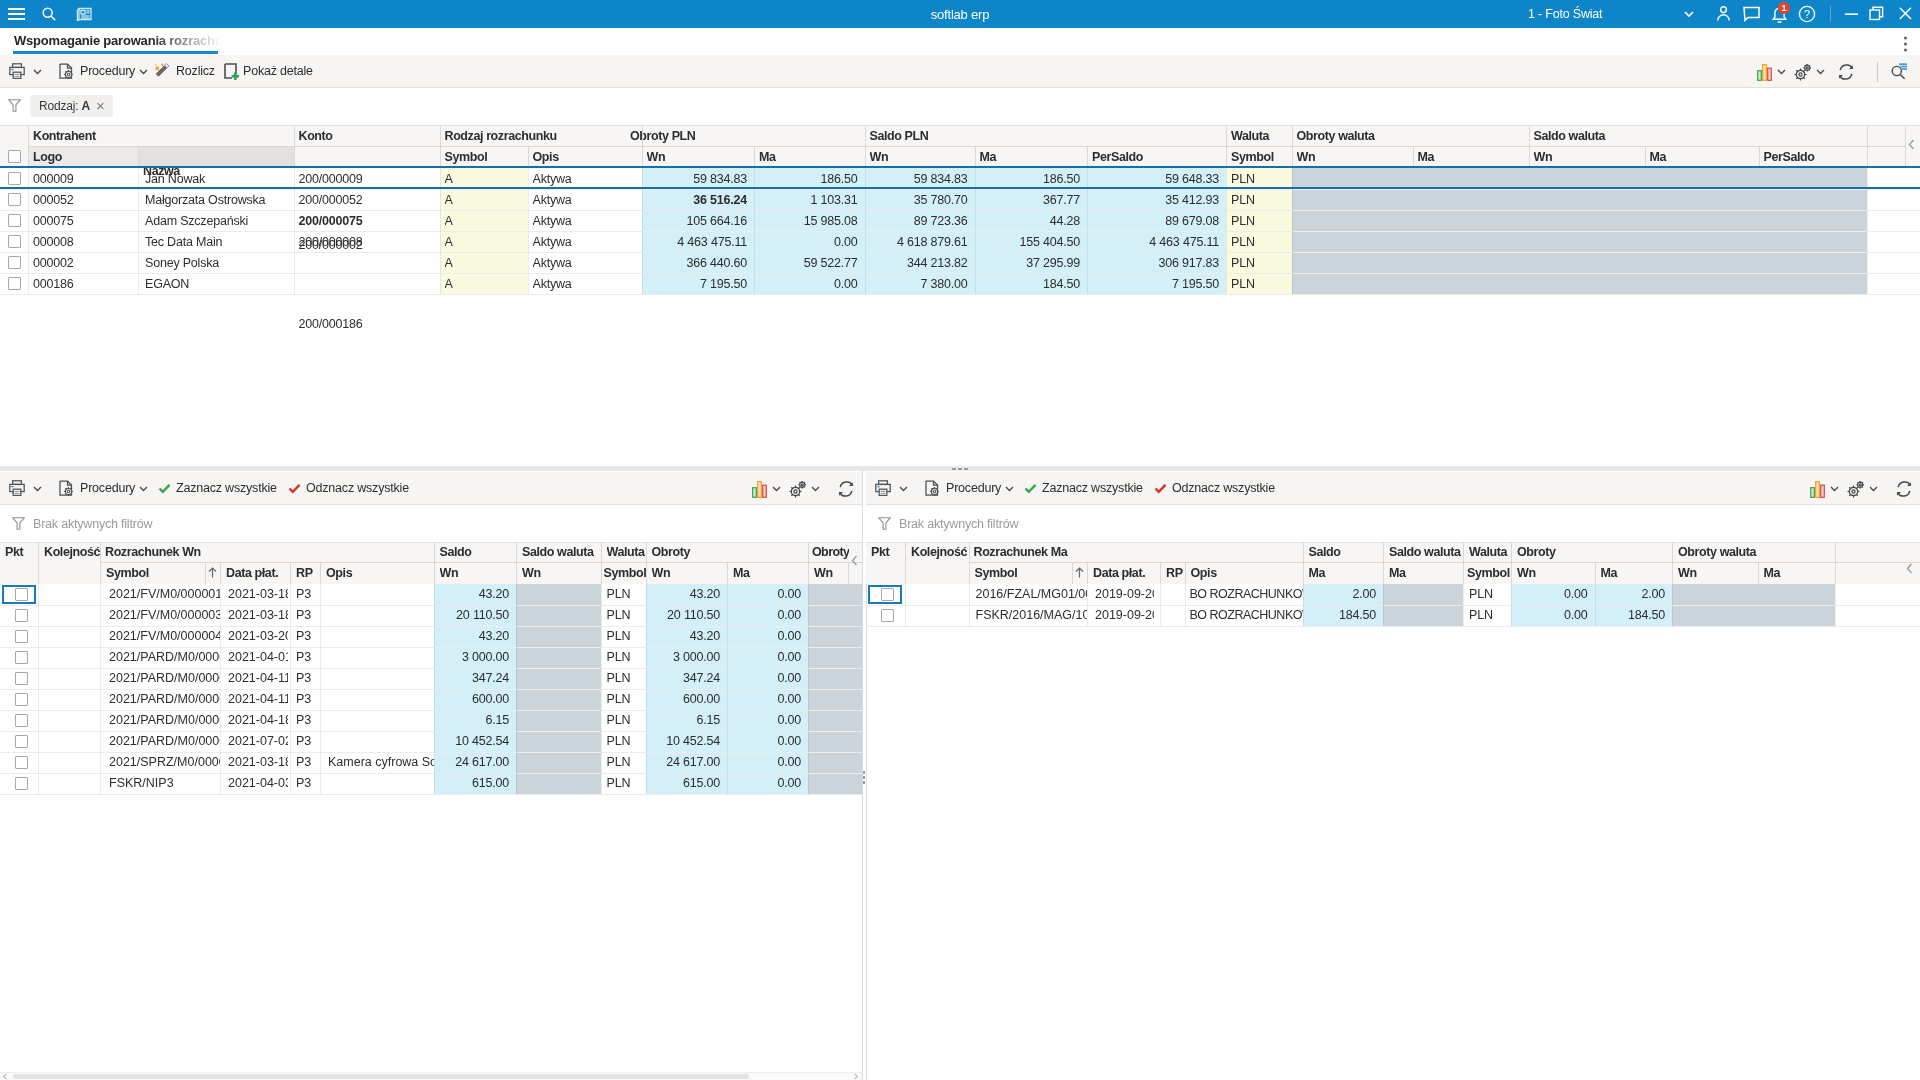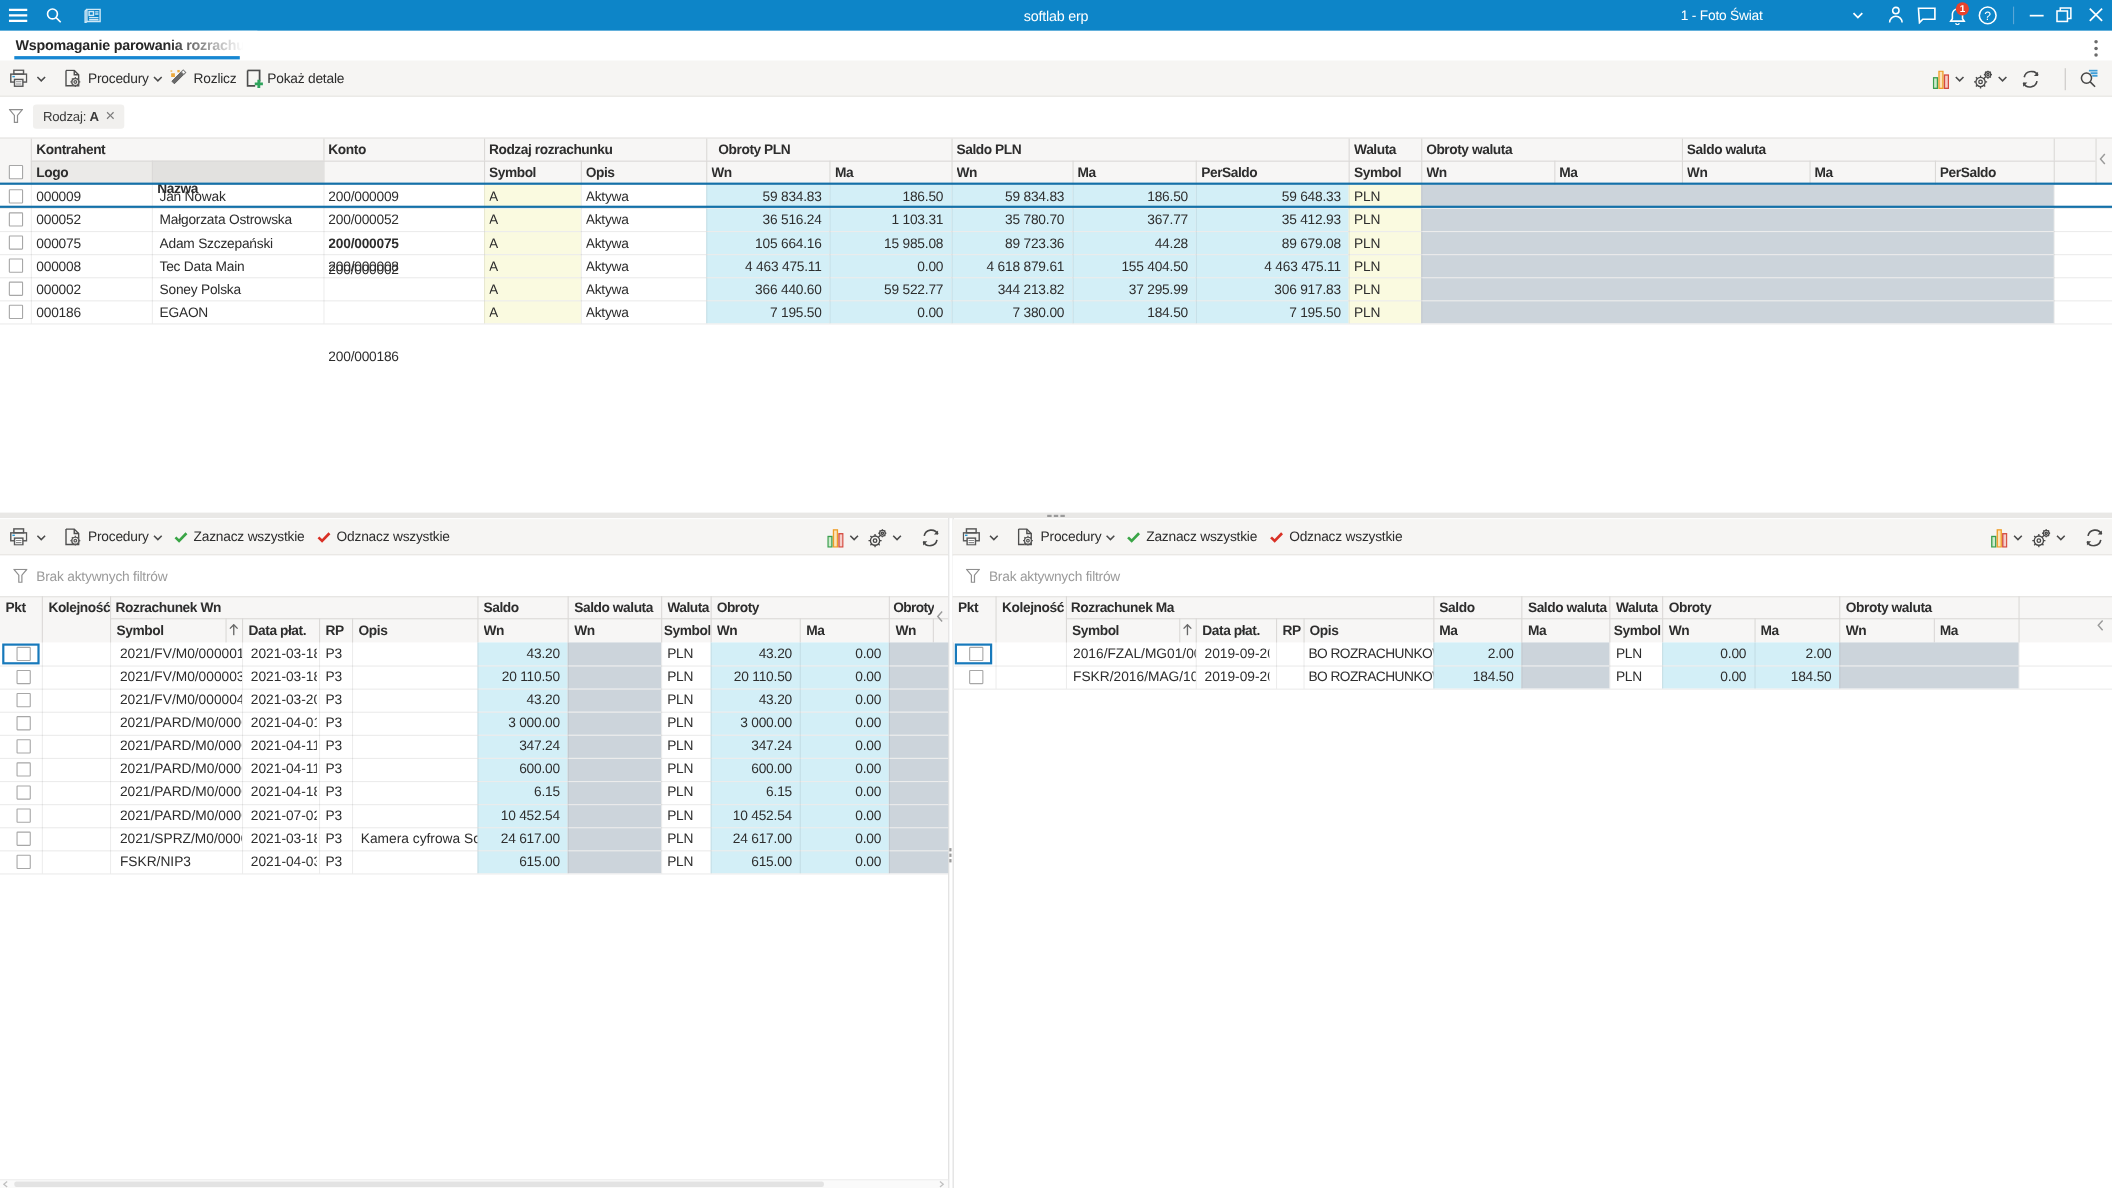--- a/index.html
+++ b/index.html
@@ -196,21 +196,21 @@
   </svg>
 <div style="position:absolute;left:30px;top:95px;width:83px;height:22px;background:#f1f0ee;border-radius:3px"></div>
 <div class="t" style="left:39px;top:95px;width:56px;height:22px;font-size:12px;color:#3a3a3a">Rodzaj:&nbsp;<b>A</b></div>
 <div class="t" style="left:96px;top:94px;width:14px;height:22px;font-size:15px;color:#7a7a7a">×</div>
 <div style="left:0px;top:125px;width:1920px;height:43px;background:#f7f6f5;border-top:1px solid #e3e1df"></div>
 <div style="left:28px;top:146px;width:110px;height:22px;background:#ebeae8"></div>
 <div style="left:138px;top:146px;width:155.5px;height:22px;background:#e2e1df"></div>
 <div class="t b" style="left:33px;top:126px;width:260.5px;height:20px;">Kontrahent</div>
 <div class="t b" style="left:298.5px;top:126px;width:141.0px;height:20px;">Konto</div>
 <div class="t b" style="left:444.5px;top:126px;width:197.0px;height:20px;">Rodzaj rozrachunku</div>
-<div class="t b" style="left:653px;top:126px;width:218.0px;height:20px;">Obroty PLN</div>
+<div class="t b" style="left:630px;top:126px;width:218.0px;height:20px;">Obroty PLN</div>
 <div class="t b" style="left:869.5px;top:126px;width:356.5px;height:20px;">Saldo PLN</div>
 <div class="t b" style="left:1231px;top:126px;width:60.5px;height:20px;">Waluta</div>
 <div class="t b" style="left:1296.5px;top:126px;width:232.0px;height:20px;">Obroty waluta</div>
 <div class="t b" style="left:1533.5px;top:126px;width:333.0px;height:20px;">Saldo waluta</div>
 <div class="t b" style="left:33px;top:146px;width:105px;height:22px;">Logo</div>
 <div class="t b" style="left:143px;top:160px;width:150.5px;height:22px;text-align:right;">Nazwa</div>
 <div class="t b" style="left:444.5px;top:146px;width:83.0px;height:22px;">Symbol</div>
 <div class="t b" style="left:532.5px;top:146px;width:109.0px;height:22px;">Opis</div>
 <div class="t b" style="left:646.5px;top:146px;width:107.5px;height:22px;">Wn</div>
 <div class="t b" style="left:759px;top:146px;width:105.5px;height:22px;">Ma</div>
@@ -283,21 +283,21 @@
 <div style="left:974.5px;top:189px;width:112.5px;height:21px;background:#d3eff7"></div>
 <div style="left:1087px;top:189px;width:139px;height:21px;background:#d3eff7"></div>
 <div style="left:1226px;top:189px;width:65.5px;height:21px;background:#fafae0"></div>
 <div style="left:1291.5px;top:189px;width:575.0px;height:21px;background:#ccd4db"></div>
 <div style="position:absolute;left:8px;top:193px;width:13px;height:13px;border:1px solid #a7a7a7;background:#fff;border-radius:1px;box-sizing:border-box"></div>
 <div class="t" style="left:33px;top:189px;width:100px;height:21px;">000052</div>
 <div class="t" style="left:145px;top:189px;width:148px;height:21px;">Małgorzata Ostrowska</div>
 <div class="t" style="left:298.5px;top:189px;width:138px;height:21px;">200/000052</div>
 <div class="t" style="left:444.5px;top:189px;width:80px;height:21px;">A</div>
 <div class="t" style="left:532.5px;top:189px;width:106px;height:21px;">Aktywa</div>
-<div class="t r" style="left:641.5px;top:189px;width:105.5px;height:21px;">36 516.24</div>
+<div class="t r" style="left:641.5px;top:189px;width:105.5px;height:21px;font-weight:bold;">36 516.24</div>
 <div class="t r" style="left:754px;top:189px;width:103.5px;height:21px;">1 103.31</div>
 <div class="t r" style="left:864.5px;top:189px;width:103.0px;height:21px;text-align:right;">35 780.70</div>
 <div class="t r" style="left:974.5px;top:189px;width:105.5px;height:21px;">367.77</div>
 <div class="t r" style="left:1087px;top:189px;width:132px;height:21px;">35 412.93</div>
 <div class="t" style="left:1231px;top:189px;width:55px;height:21px;">PLN</div>
 <div style="position:absolute;left:0px;top:189px;width:1920px;height:1px;background:#ececec"></div>
 <div style="left:439.5px;top:210px;width:88.0px;height:21px;background:#fafae0"></div>
 <div style="left:641.5px;top:210px;width:112.5px;height:21px;background:#d3eff7"></div>
 <div style="left:754px;top:210px;width:110.5px;height:21px;background:#d3eff7"></div>
 <div style="left:864.5px;top:210px;width:110.0px;height:21px;background:#d3eff7"></div>

